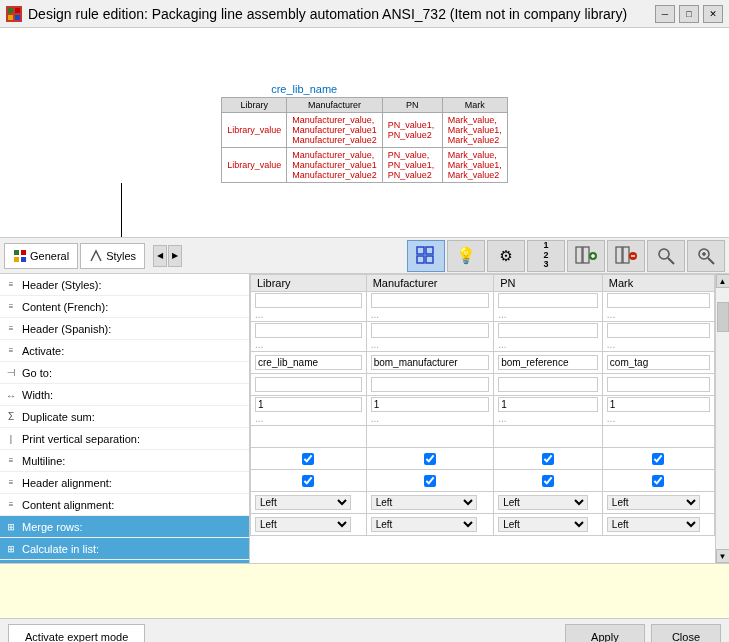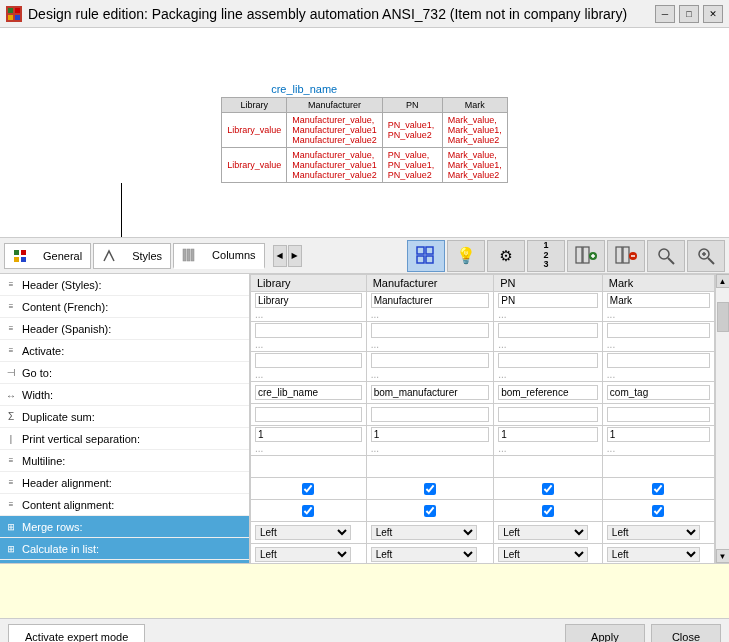--- a/index.html
+++ b/index.html
@@ -29,21 +29,21 @@
     .preview-table .man-val { color: #c00; }
     .preview-table .pn-val { color: #c00; }
     .preview-table .mark-val { color: #c00; }
 
     
     .toolbar-area {
       display: flex; align-items: center; background: #f0f0f0; border-bottom: 1px solid #ccc; height: 36px; padding: 2px 4px;
     }
     .tab-group { display: flex; align-items: center; gap: 2px; margin-right: 8px; }
     .tab-btn {
-      display: flex; align-items: center; gap: 16px; padding: 2px 8px; background: white;
+      display: flex; align-items: center; gap: 3px; padding: 2px 8px; background: white;
       border: 1px solid #bbb; cursor: pointer; height: 26px; font-size: 11px;
     }
     .tab-btn.active { border-bottom: 2px solid white; }
     .nav-arrows { display: flex; gap: 1px; margin-right: 4px; }
     .nav-arrow { width: 14px; height: 22px; background: #ddd; border: 1px solid #bbb; display: flex; align-items: center; justify-content: center; font-size: 8px; cursor: pointer; }
 
     
     .rtoolbar { display: flex; align-items: center; gap: 2px; margin-left: auto; }
     .rtool-btn {
       width: 38px; height: 32px; background: #ddd; border: 1px solid #bbb;
@@ -153,28 +153,20 @@
           <rect x="8" y="8" width="5" height="5" fill="#2244cc"></rect>
       </svg>
       <span>General</span>
     </div>
     <div class="tab-btn">
       <svg width="14" height="14" viewBox="0 0 14 14">
         <path d="M2 12 L7 2 L12 12" stroke="#555" stroke-width="1.5" fill="none"></path>
       </svg>
       <span>Styles</span>
     </div>
-    <div class="tab-btn active">
-      <svg width="14" height="14" viewBox="0 0 14 14">
-        <rect x="1" y="1" width="3" height="12" fill="#aaa" stroke="#888" stroke-width="0.5"></rect>
-        <rect x="5" y="1" width="3" height="12" fill="#aaa" stroke="#888" stroke-width="0.5"></rect>
-        <rect x="9" y="1" width="3" height="12" fill="#aaa" stroke="#888" stroke-width="0.5"></rect>
-      </svg>
-      <span>Columns</span>
-    </div>
   </div>
   <div class="nav-arrows">
     <div class="nav-arrow">◀</div>
     <div class="nav-arrow">▶</div>
   </div>
 
   <div class="rtoolbar">
 
     <div class="rtool-btn active">
       <svg width="20" height="20" viewBox="0 0 20 20">
@@ -300,26 +292,20 @@
       <thead>
         <tr>
           <th>Library</th>
           <th>Manufacturer</th>
           <th>PN</th>
           <th>Mark</th>
         </tr>
       </thead>
       <tbody>
 
-        <tr>
-          <td><input class="col-input" type="text" value="Library" style=""> <span class="dots">...</span></td>
-          <td><input class="col-input" type="text" value="Manufacturer" style=""> <span class="dots">...</span></td>
-          <td><input class="col-input" type="text" value="PN" style=""> <span class="dots">...</span></td>
-          <td><input class="col-input" type="text" value="Mark" style=""> <span class="dots">...</span></td>
-        </tr>
 
         <tr>
           <td><input class="col-input" type="text" value="" style=""> <span class="dots">...</span></td>
           <td><input class="col-input" type="text" value="" style=""> <span class="dots">...</span></td>
           <td><input class="col-input" type="text" value="" style=""> <span class="dots">...</span></td>
           <td><input class="col-input" type="text" value="" style=""> <span class="dots">...</span></td>
         </tr>
 
         <tr>
           <td><input class="col-input" type="text" value="" style=""> <span class="dots">...</span></td>

